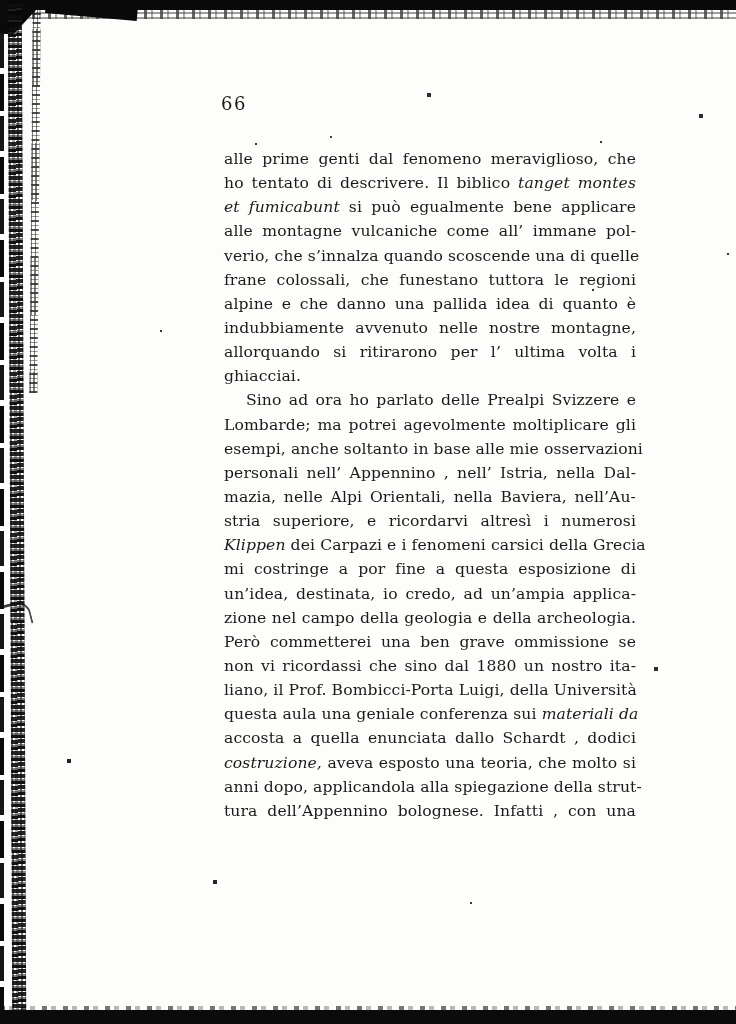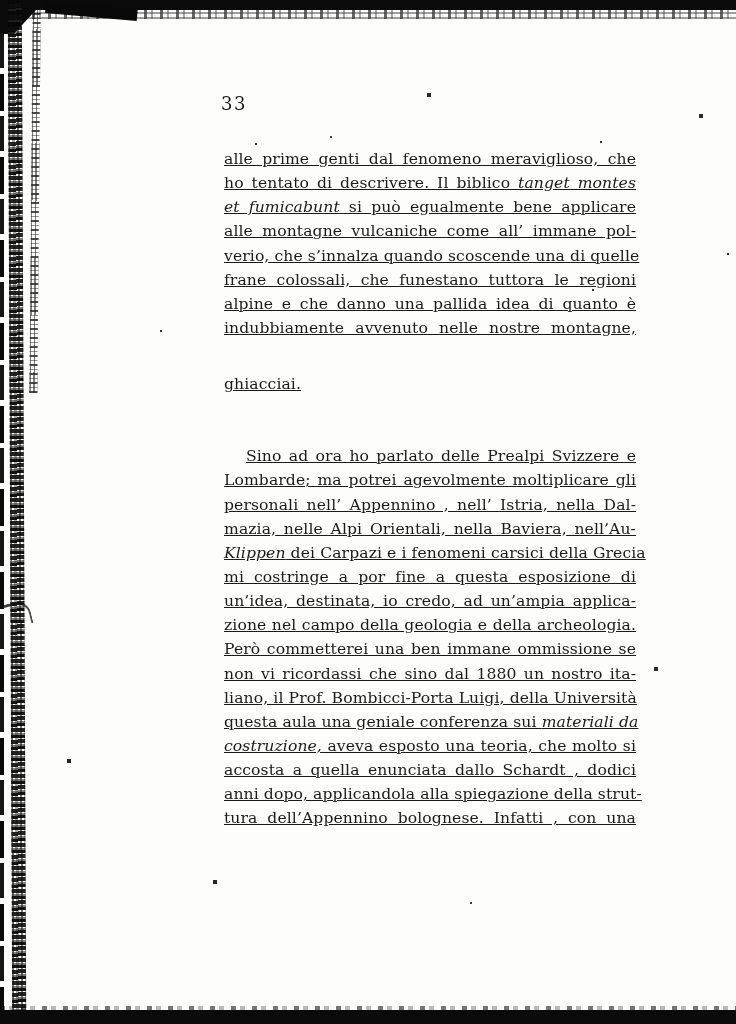--- a/index.html
+++ b/index.html
@@ -108,73 +108,75 @@
     color: #191919;
   }
   .textblock {
     position: absolute;
     left: 224px;
     top: 147px;
     width: 412px;
     font-size: 15.6px;
     color: #1a1a1a;
     letter-spacing: 0.1px;
-    text-decoration: underline;
   }
   .line {
     height: 24.15px;
     line-height: 24.15px;
     text-align: justify;
     text-align-last: justify;
     white-space: nowrap;
     overflow: visible;
   }
-  .line.last { text-align-last: left; margin-top: 32px; }
-  .line.indent { text-indent: 22px; margin-top: 48px; }
+  .line.last { text-align-last: left; }
+  .line.indent { text-indent: 22px; }
   .it { font-style: italic; }
 </style>
 </head>
 <body>
 
 <div class="canvas" style="background: rgb(253, 253, 251);">
 
   <div class="edge-top"></div>
   <div class="edge-top-noise"></div>
   <div class="corner-blob2"></div>
   <div class="corner-blob"></div>
   <div class="left-line"></div>
   <div class="left-band"></div>
   <div class="left-thin"></div>
   <div class="left-flourish"></div>
   <div class="edge-bottom-noise"></div>
   <div class="edge-bottom"></div>
   <div class="specks"></div>
 
-  <div class="pagenum">33</div>
+  <div class="pagenum">66</div>
   <div class="textblock" style="color: rgb(26, 26, 26);">
       <div class="line"><span>alle prime genti dal fenomeno meraviglioso, che</span></div>
       <div class="line"><span>ho tentato di descrivere. Il biblico </span><span class="it">tanget montes</span></div>
       <div class="line"><span class="it">et fumicabunt</span><span> si può egualmente bene applicare</span></div>
       <div class="line"><span>alle montagne vulcaniche come all’ immane pol-</span></div>
       <div class="line"><span>verio, che s’innalza quando scoscende una di quelle</span></div>
       <div class="line"><span>frane colossali, che funestano tuttora le regioni</span></div>
       <div class="line"><span>alpine e che danno una pallida idea di quanto è</span></div>
       <div class="line"><span>indubbiamente avvenuto nelle nostre montagne,</span></div>
+      <div class="line"><span>allorquando si ritirarono per l’ ultima volta i</span></div>
       <div class="line last"><span>ghiacciai.</span></div>
       <div class="line indent"><span>Sino ad ora ho parlato delle Prealpi Svizzere e</span></div>
       <div class="line"><span>Lombarde; ma potrei agevolmente moltiplicare gli</span></div>
+      <div class="line"><span>esempi, anche soltanto in base alle mie osservazioni</span></div>
       <div class="line"><span>personali nell’ Appennino , nell’ Istria, nella Dal-</span></div>
       <div class="line"><span>mazia, nelle Alpi Orientali, nella Baviera, nell’Au-</span></div>
+      <div class="line"><span>stria superiore, e ricordarvi altresì i numerosi</span></div>
       <div class="line"><span class="it">Klippen</span><span> dei Carpazi e i fenomeni carsici della Grecia</span></div>
       <div class="line"><span>mi costringe a por fine a questa esposizione di</span></div>
       <div class="line"><span>un’idea, destinata, io credo, ad un’ampia applica-</span></div>
       <div class="line"><span>zione nel campo della geologia e della archeologia.</span></div>
-      <div class="line"><span>Però commetterei una ben immane ommissione se</span></div>
+      <div class="line"><span>Però commetterei una ben grave ommissione se</span></div>
       <div class="line"><span>non vi ricordassi che sino dal 1880 un nostro ita-</span></div>
       <div class="line"><span>liano, il Prof. Bombicci-Porta Luigi, della Università</span></div>
       <div class="line"><span>questa aula una geniale conferenza sui </span><span class="it">materiali da</span></div>
+      <div class="line"><span>accosta a quella enunciata dallo Schardt , dodici</span></div>
       <div class="line"><span class="it">costruzione,</span><span> aveva esposto una teoria, che molto si</span></div>
-      <div class="line"><span>accosta a quella enunciata dallo Schardt , dodici</span></div>
       <div class="line"><span>anni dopo, applicandola alla spiegazione della strut-</span></div>
       <div class="line"><span>tura dell’Appennino bolognese. Infatti , con una</span></div>
     </div>
 
 </div>
 
 </body></html>

